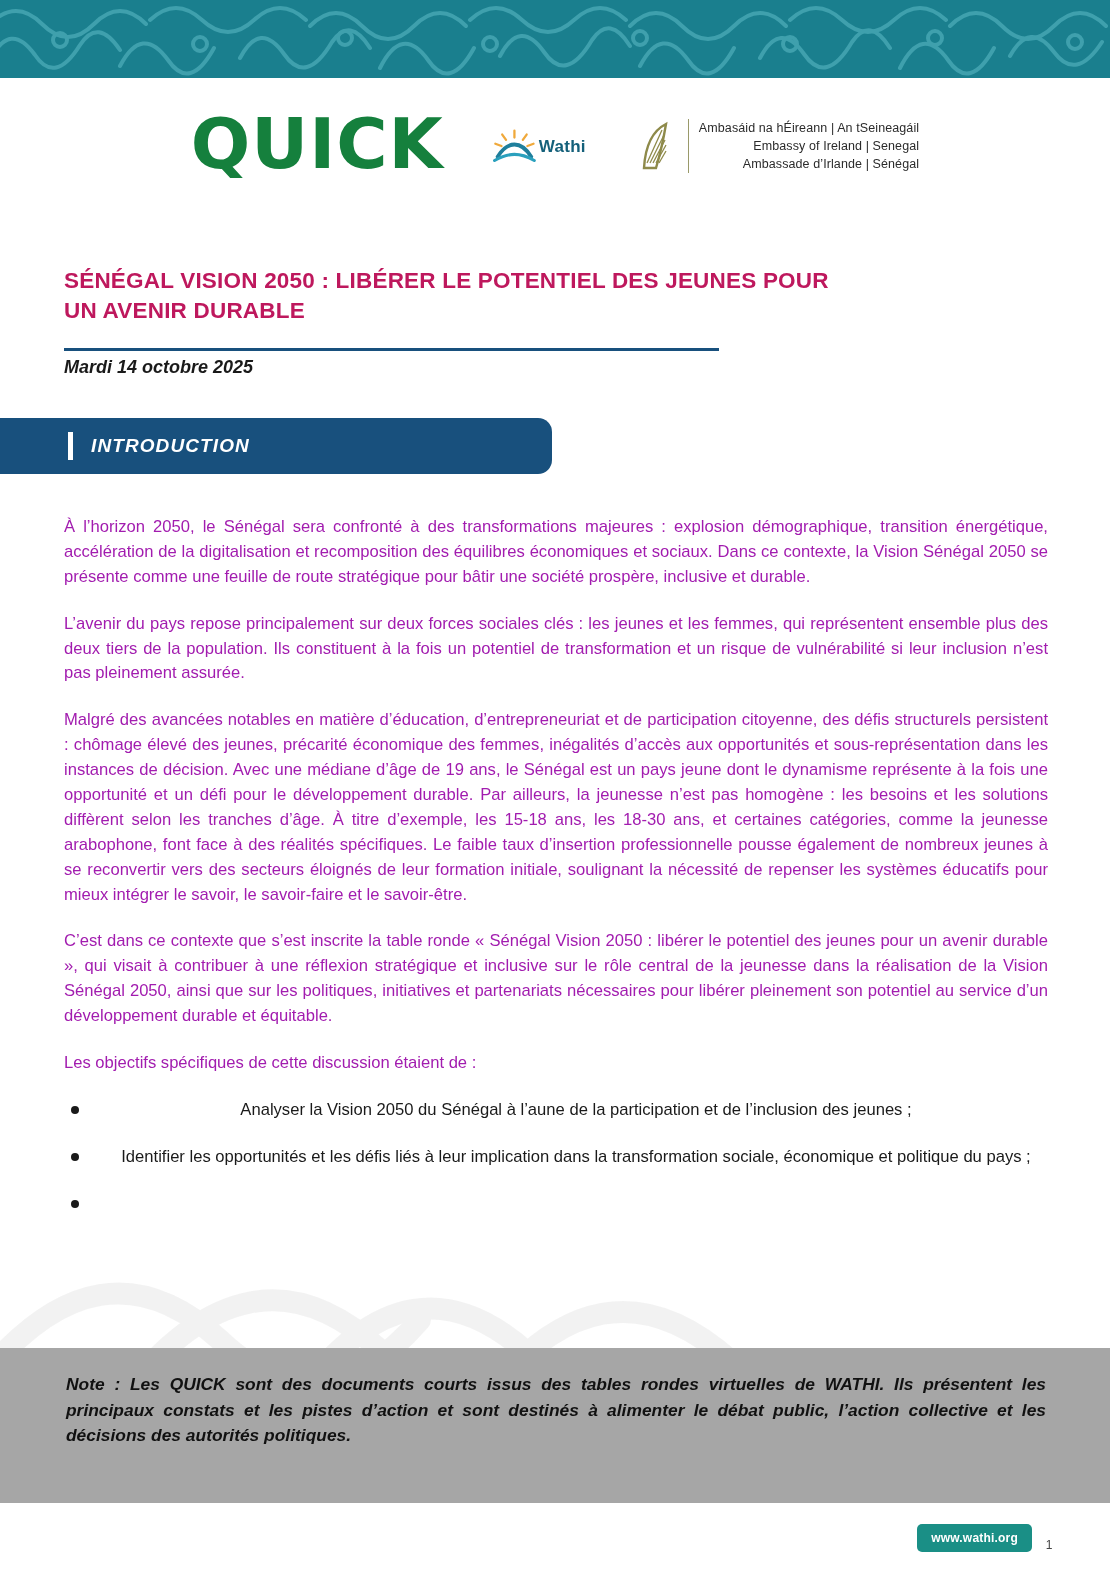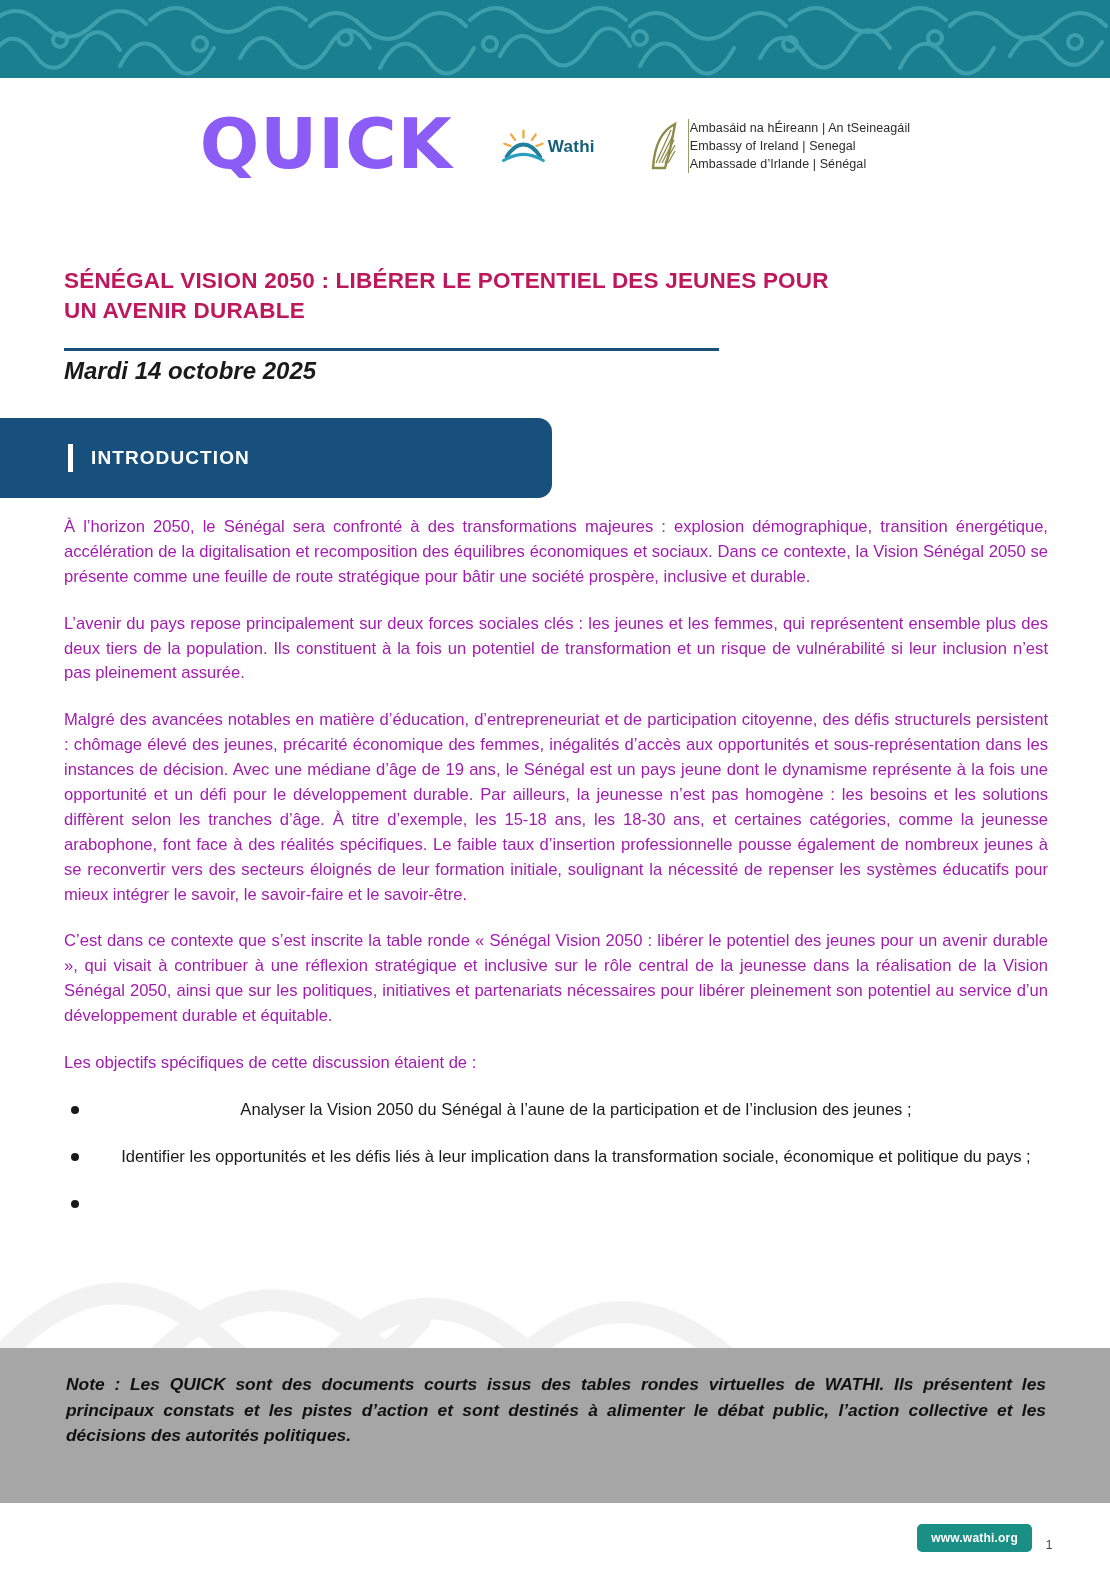--- a/index.html
+++ b/index.html
@@ -48,21 +48,21 @@
     display: flex;
     align-items: center;
     justify-content: center;
     gap: 46px;
   }
   .quick-logo {
     font-family: "DejaVu Sans", sans-serif;
     font-size: 70px;
     font-weight: bold;
     letter-spacing: 1px;
-    color: #8b5cf6;
+    color: #15803d;
     line-height: 1;
     position: relative;
     top: -2px;
   }
   .wathi-logo {
     display: flex;
     flex-direction: row;
     align-items: center;
     justify-content: center;
     width: 96px;
@@ -71,21 +71,22 @@
     font-family: "Liberation Sans", sans-serif;
     font-size: 17px;
     font-weight: bold;
     color: #14607a;
     letter-spacing: 0.3px;
     margin-top: 2px;
   }
   .embassy {
     display: flex;
     align-items: center;
-    gap: 1px;
+    gap: 10px;
+    text-align: right;
   }
   .harp-box {
     width: 46px;
     height: 58px;
     display: flex;
     align-items: center;
     justify-content: center;
   }
   .embassy-rule {
     width: 1px;
@@ -117,38 +118,39 @@
     left: 64px;
     top: 348px;
     width: 655px;
     height: 3px;
     background: #18507d;
   }
   .doc-date {
     position: absolute;
     left: 64px;
     top: 357px;
-    font-size: 24px;
+    font-size: 18px;
     font-style: italic;
     font-weight: bold;
     color: #1a1a1a;
   }
 
   
   .section-banner {
     position: absolute;
     left: 0;
     top: 418px;
     width: 552px;
-    height: 80px;
+    height: 56px;
     background: #18507d;
     border-top-right-radius: 14px;
     border-bottom-right-radius: 14px;
     display: flex;
     align-items: center;
+    font-style: italic;
   }
   .banner-bar {
     width: 5px;
     height: 28px;
     background: #ffffff;
     margin-left: 68px;
     margin-right: 18px;
   }
   .banner-text {
     color: #ffffff;

